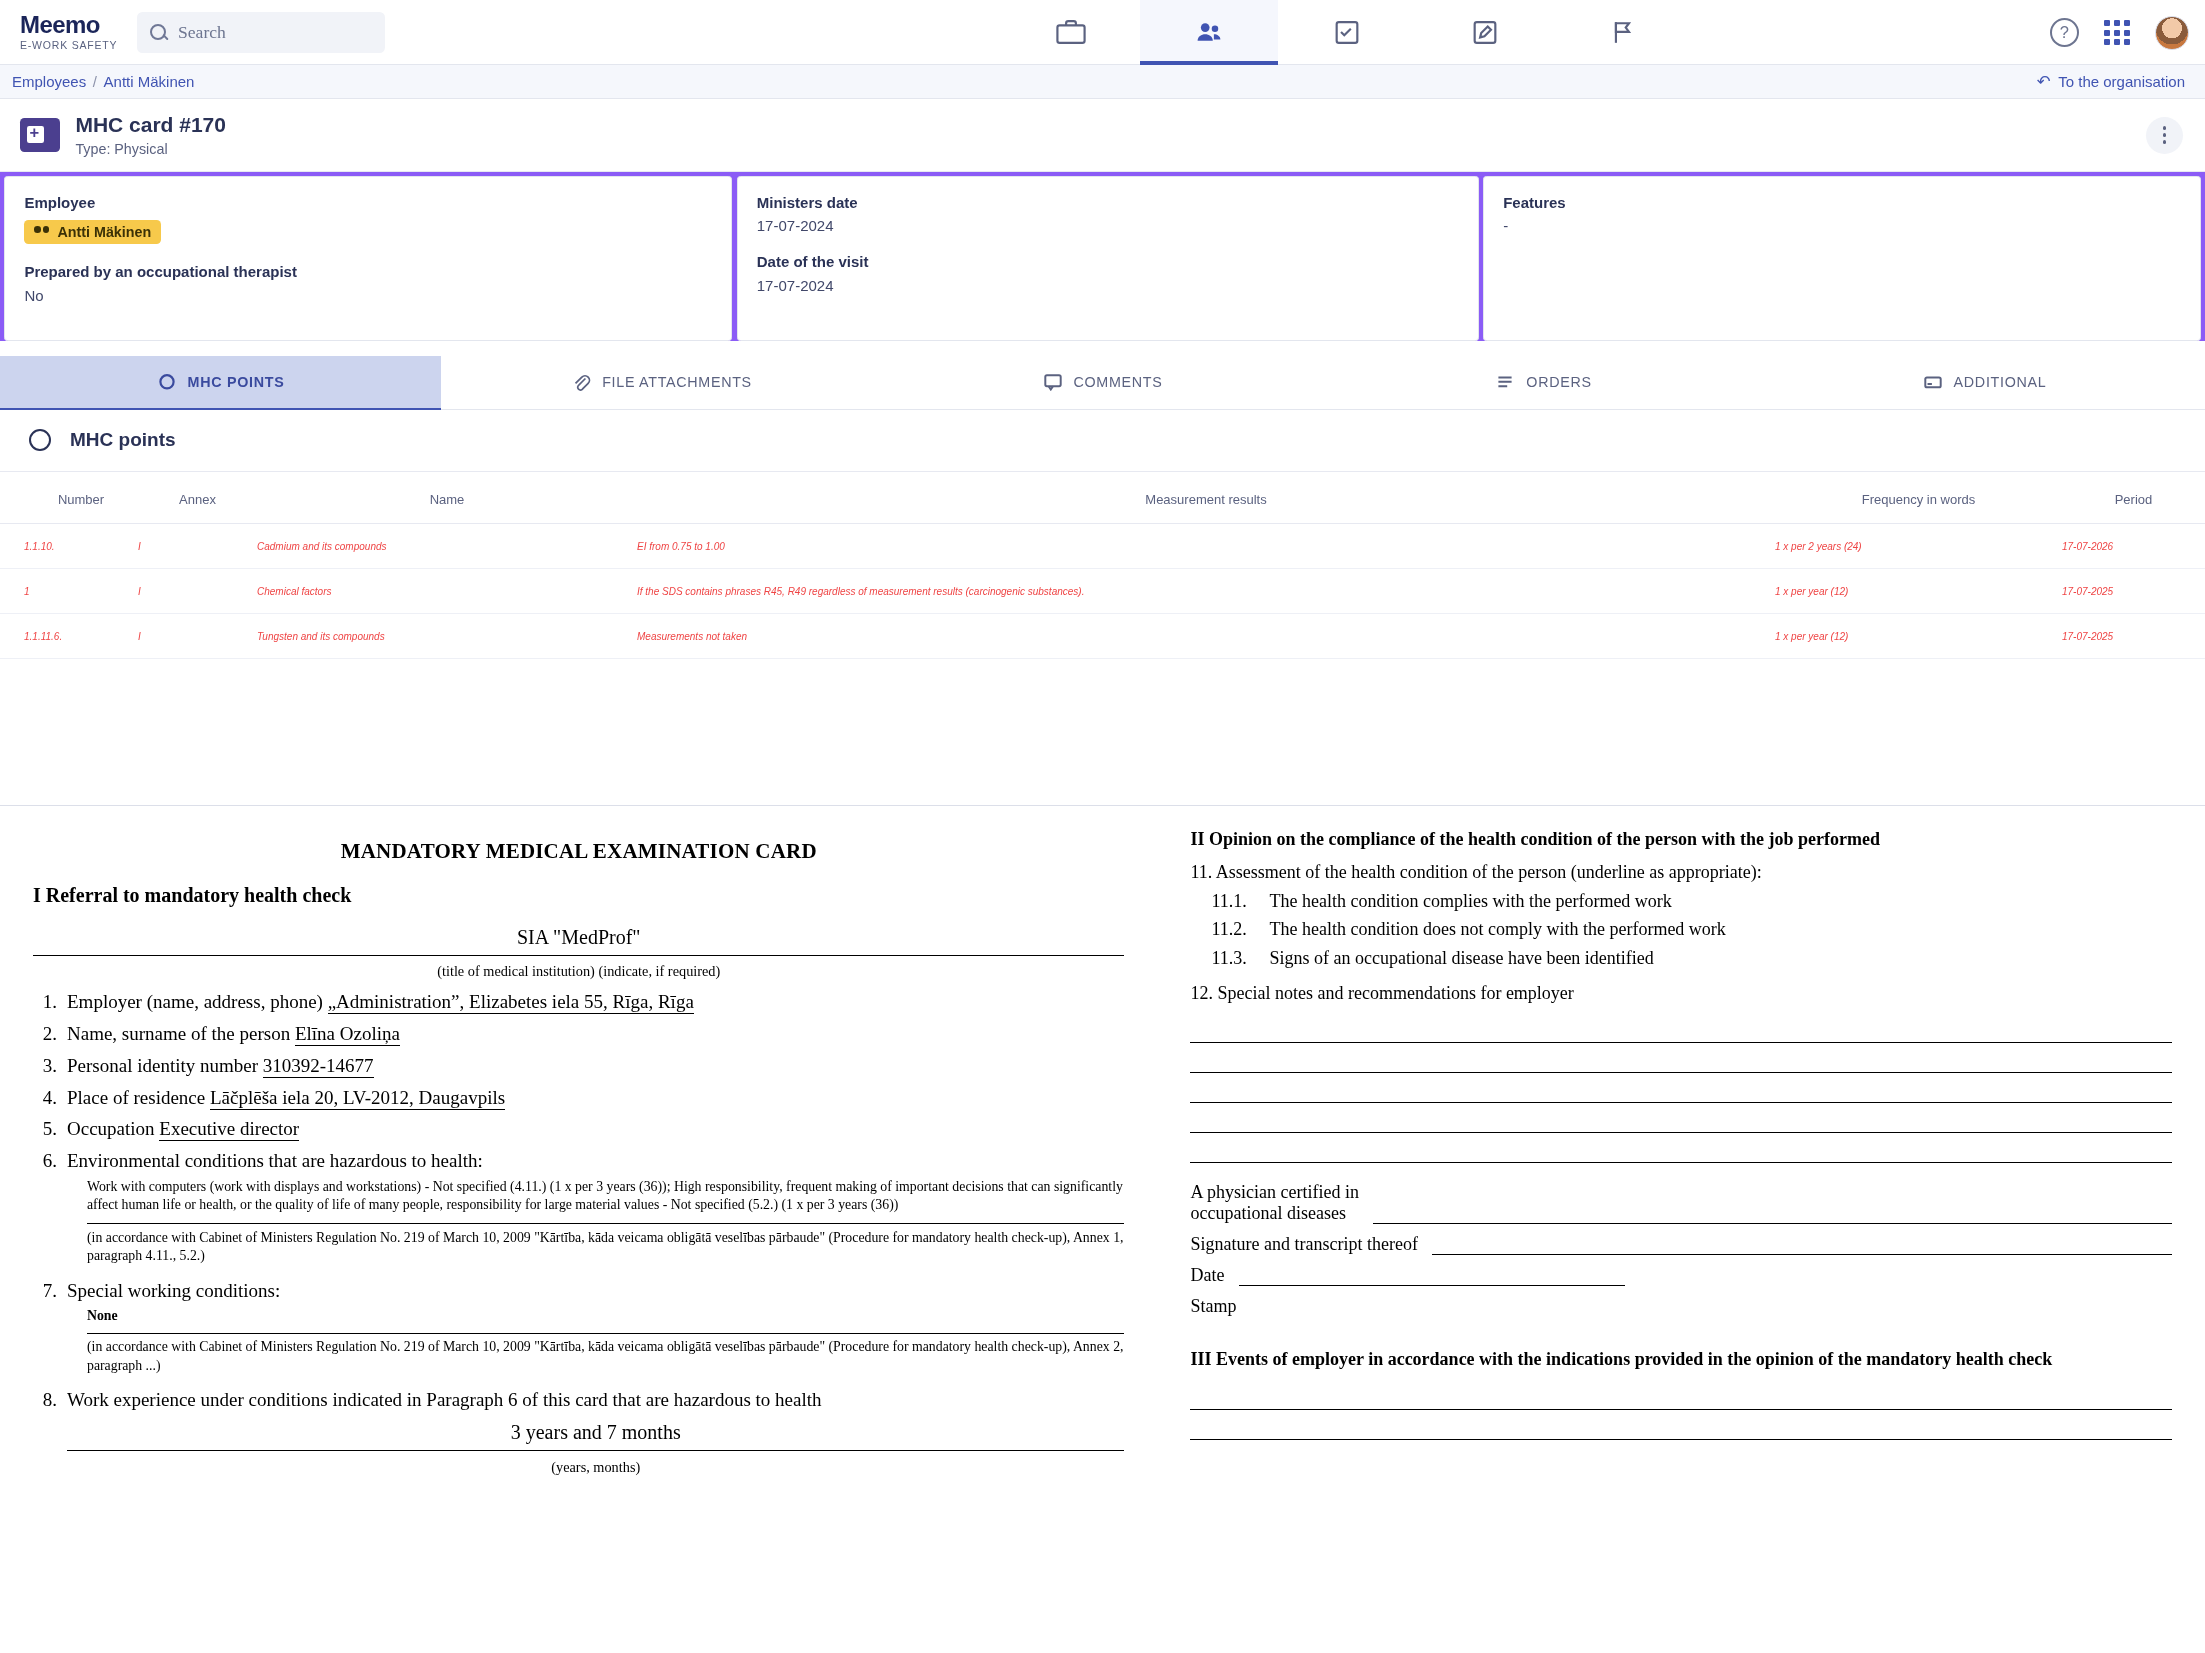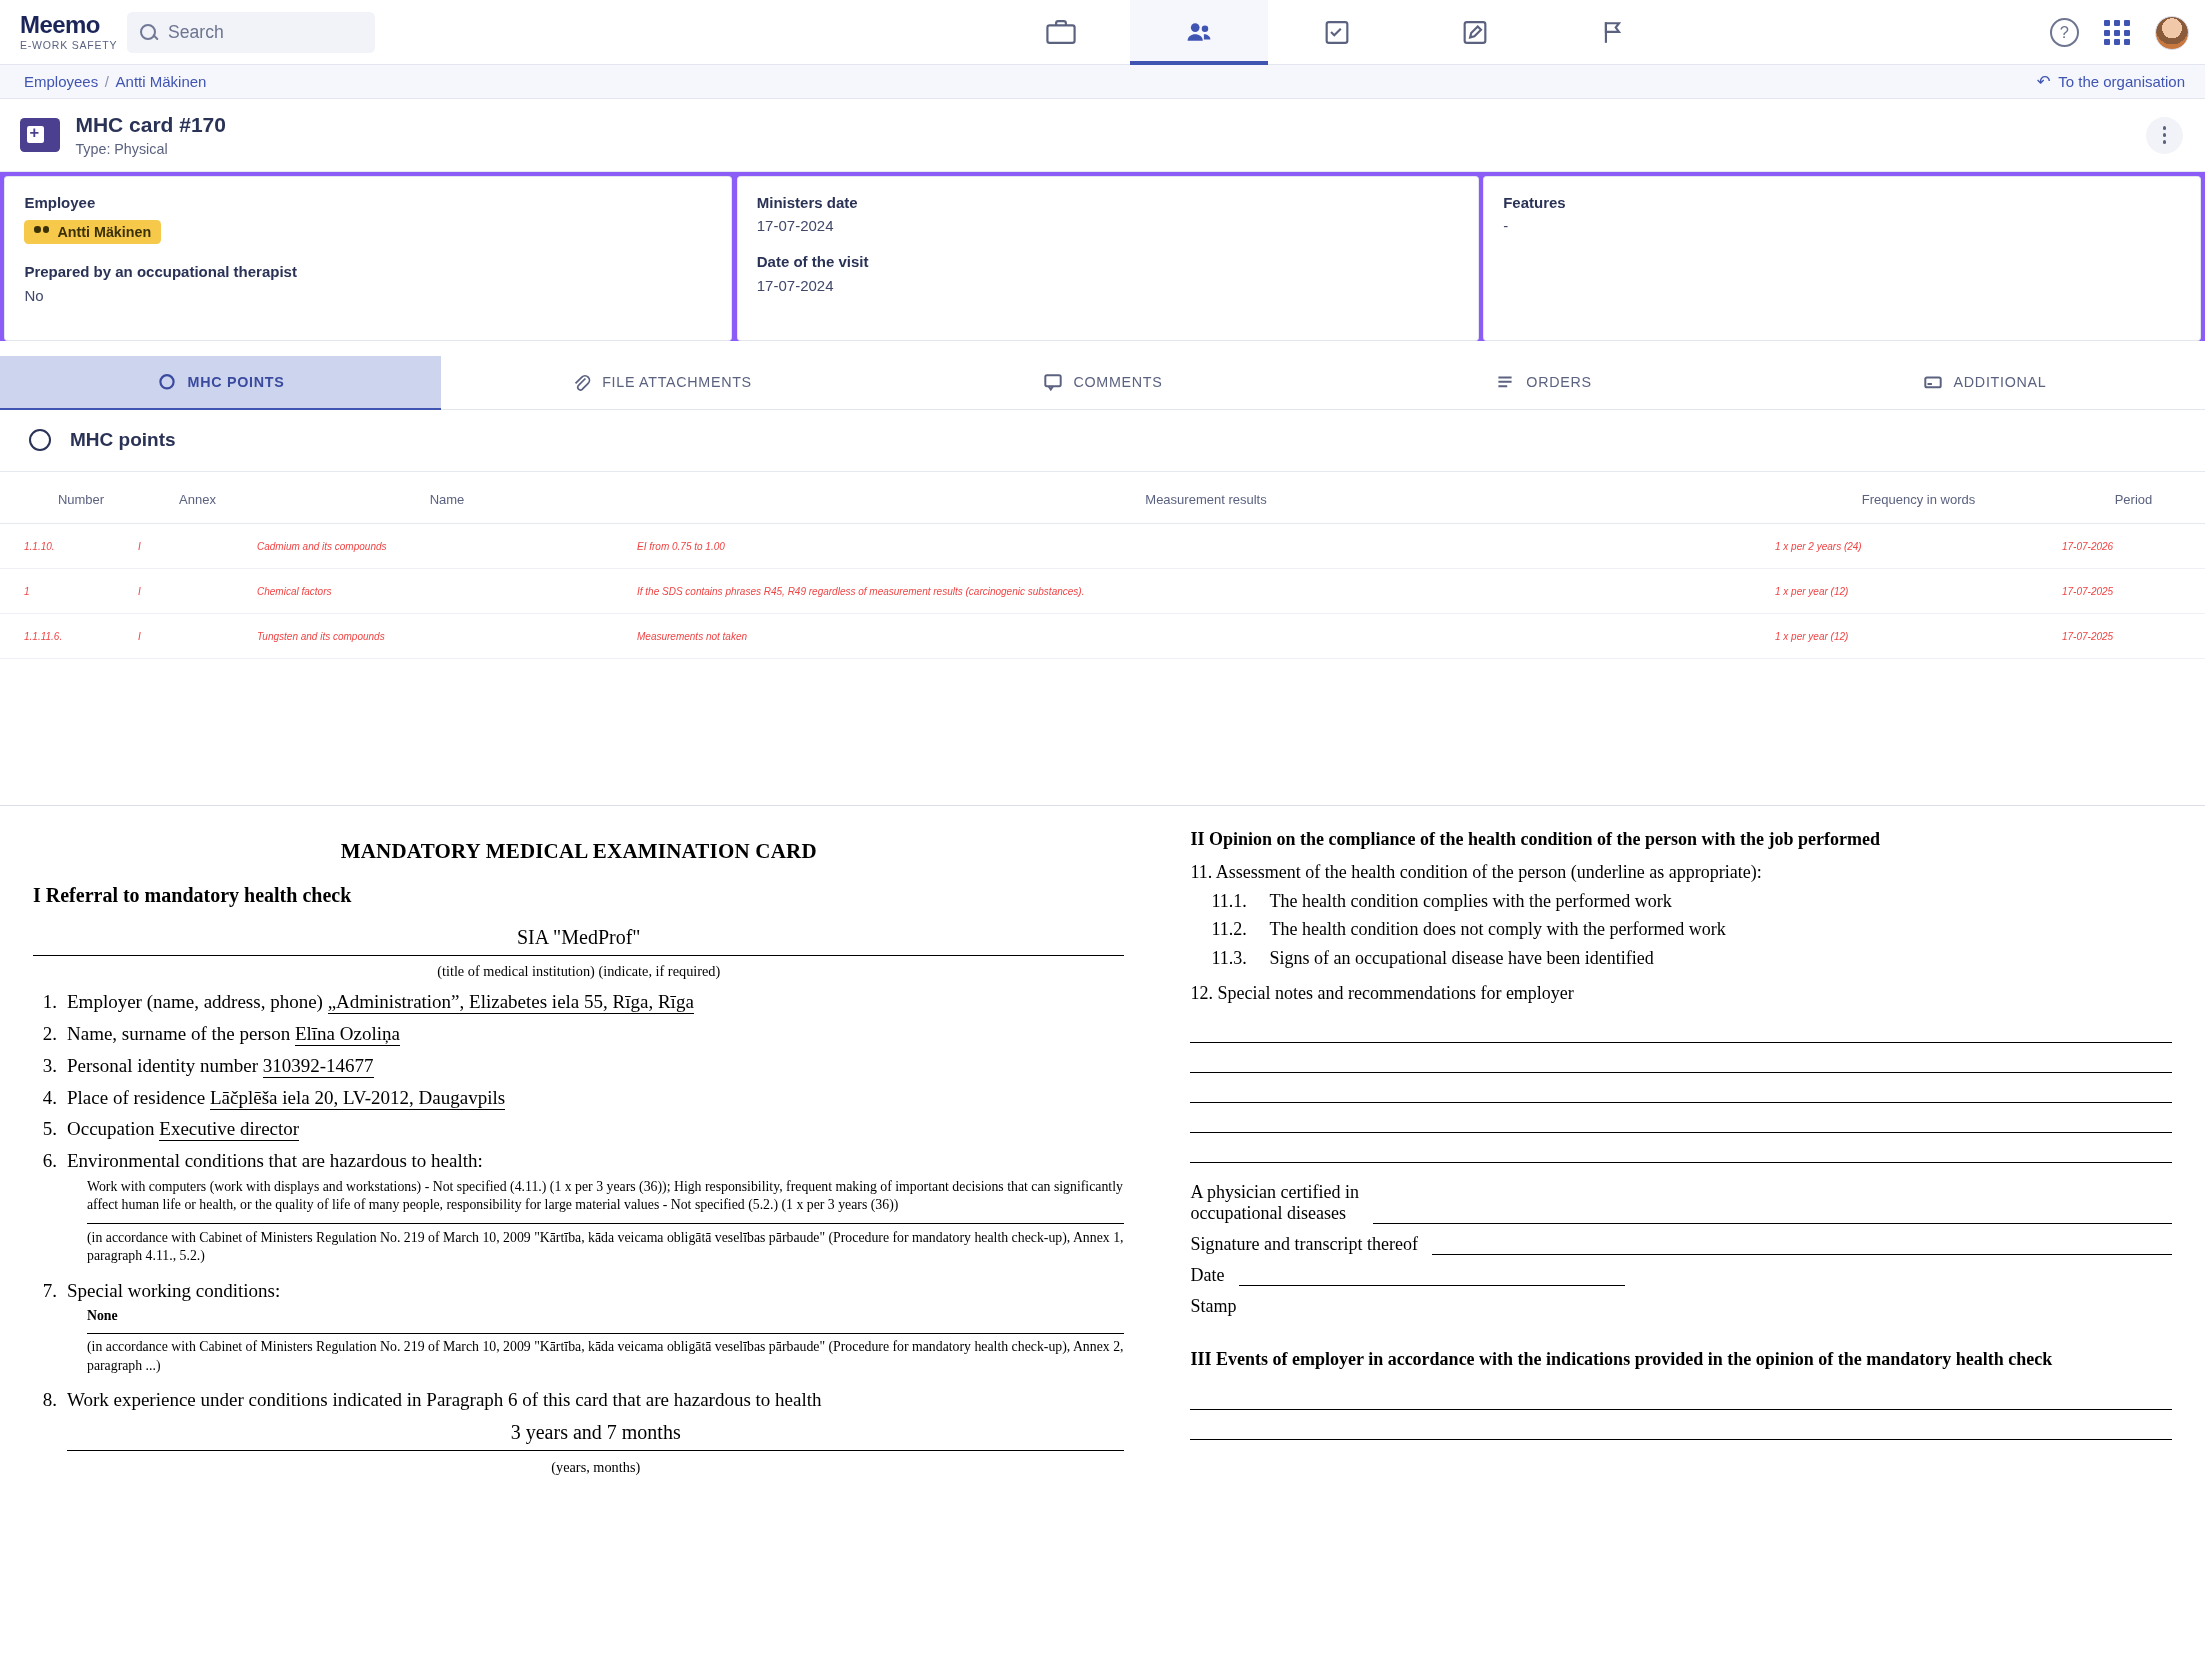--- a/index.html
+++ b/index.html
@@ -19,29 +19,30 @@
     display: flex;
     align-items: center;
     border-bottom: 1.1px solid #e3e6ee;
     position: relative;
   }
   .brand { padding-left: 20px; width: 127px; }
   .brand-name { font-size: 24px; font-weight: bold; color: #1b2559; letter-spacing: -0.6px; line-height: 1.02; }
   .brand-sub { font-size: 10.5px; color: #5a6280; letter-spacing: 0.8px; margin-top: 2.2px; }
 
   .searchbox {
-    margin-left: 0;
+    margin-left: 10px;
     width: 248px;
     height: 41px;
     background: #f1f3f8;
     border-radius: 5.5px;
     display: flex;
     align-items: center;
     padding: 0 12px;
     gap: 10px;
+    font-family: Liberation Serif, serif;
   }
   .search-ico { width: 19px; height: 19px; position: relative; flex: none; }
   .search-ico:before {
     content: ""; position: absolute; left: 1.1px; top: 1.1px; width: 12px; height: 12px;
     border: 2.2px solid #707896; border-radius: 50%;
   }
   .search-ico:after {
     content: ""; position: absolute; left: 12.7px; top: 13.2px; width: 6.6px; height: 2.2px;
     background: #707896; transform: rotate(45deg); border-radius: 1.7px;
   }
@@ -67,21 +68,21 @@
   .grid-ico i { width: 6px; height: 6px; background: #4054b2; border-radius: 1.1px; display: block; }
   .avatar {
     width: 34px; height: 34px; border-radius: 50%;
     background: radial-gradient(circle at 50% 35%, #f2c9a8 0 38%, #8a5b3b 38% 62%, #c8783f 62% 100%);
     border: 1.1px solid #d9dce8;
   }
 
   
   .crumbbar {
     height: 34px; background: #f5f7fc; border-bottom: 0.6px solid #e3e6ee;
-    display: flex; align-items: center; padding: 0 24px; position: relative;
+    display: flex; align-items: center; padding: 0 12px; position: relative;
   }
   .crumb { color: #4054b2; font-size: 15px; }
   .crumb.sep { color: #8d93ab; margin: 0 6.6px; }
   .crumb.current { color: #4054b2; }
   .toorg { position: absolute; right: 20px; display: flex; align-items: center; gap: 7.7px; color: #4054b2; font-size: 15px; }
   .undo-ico { font-size: 16.5px; color: #4054b2; }
 
   
   .cardhead {
     height: 73px; background: #fff; display: flex; align-items: center;

